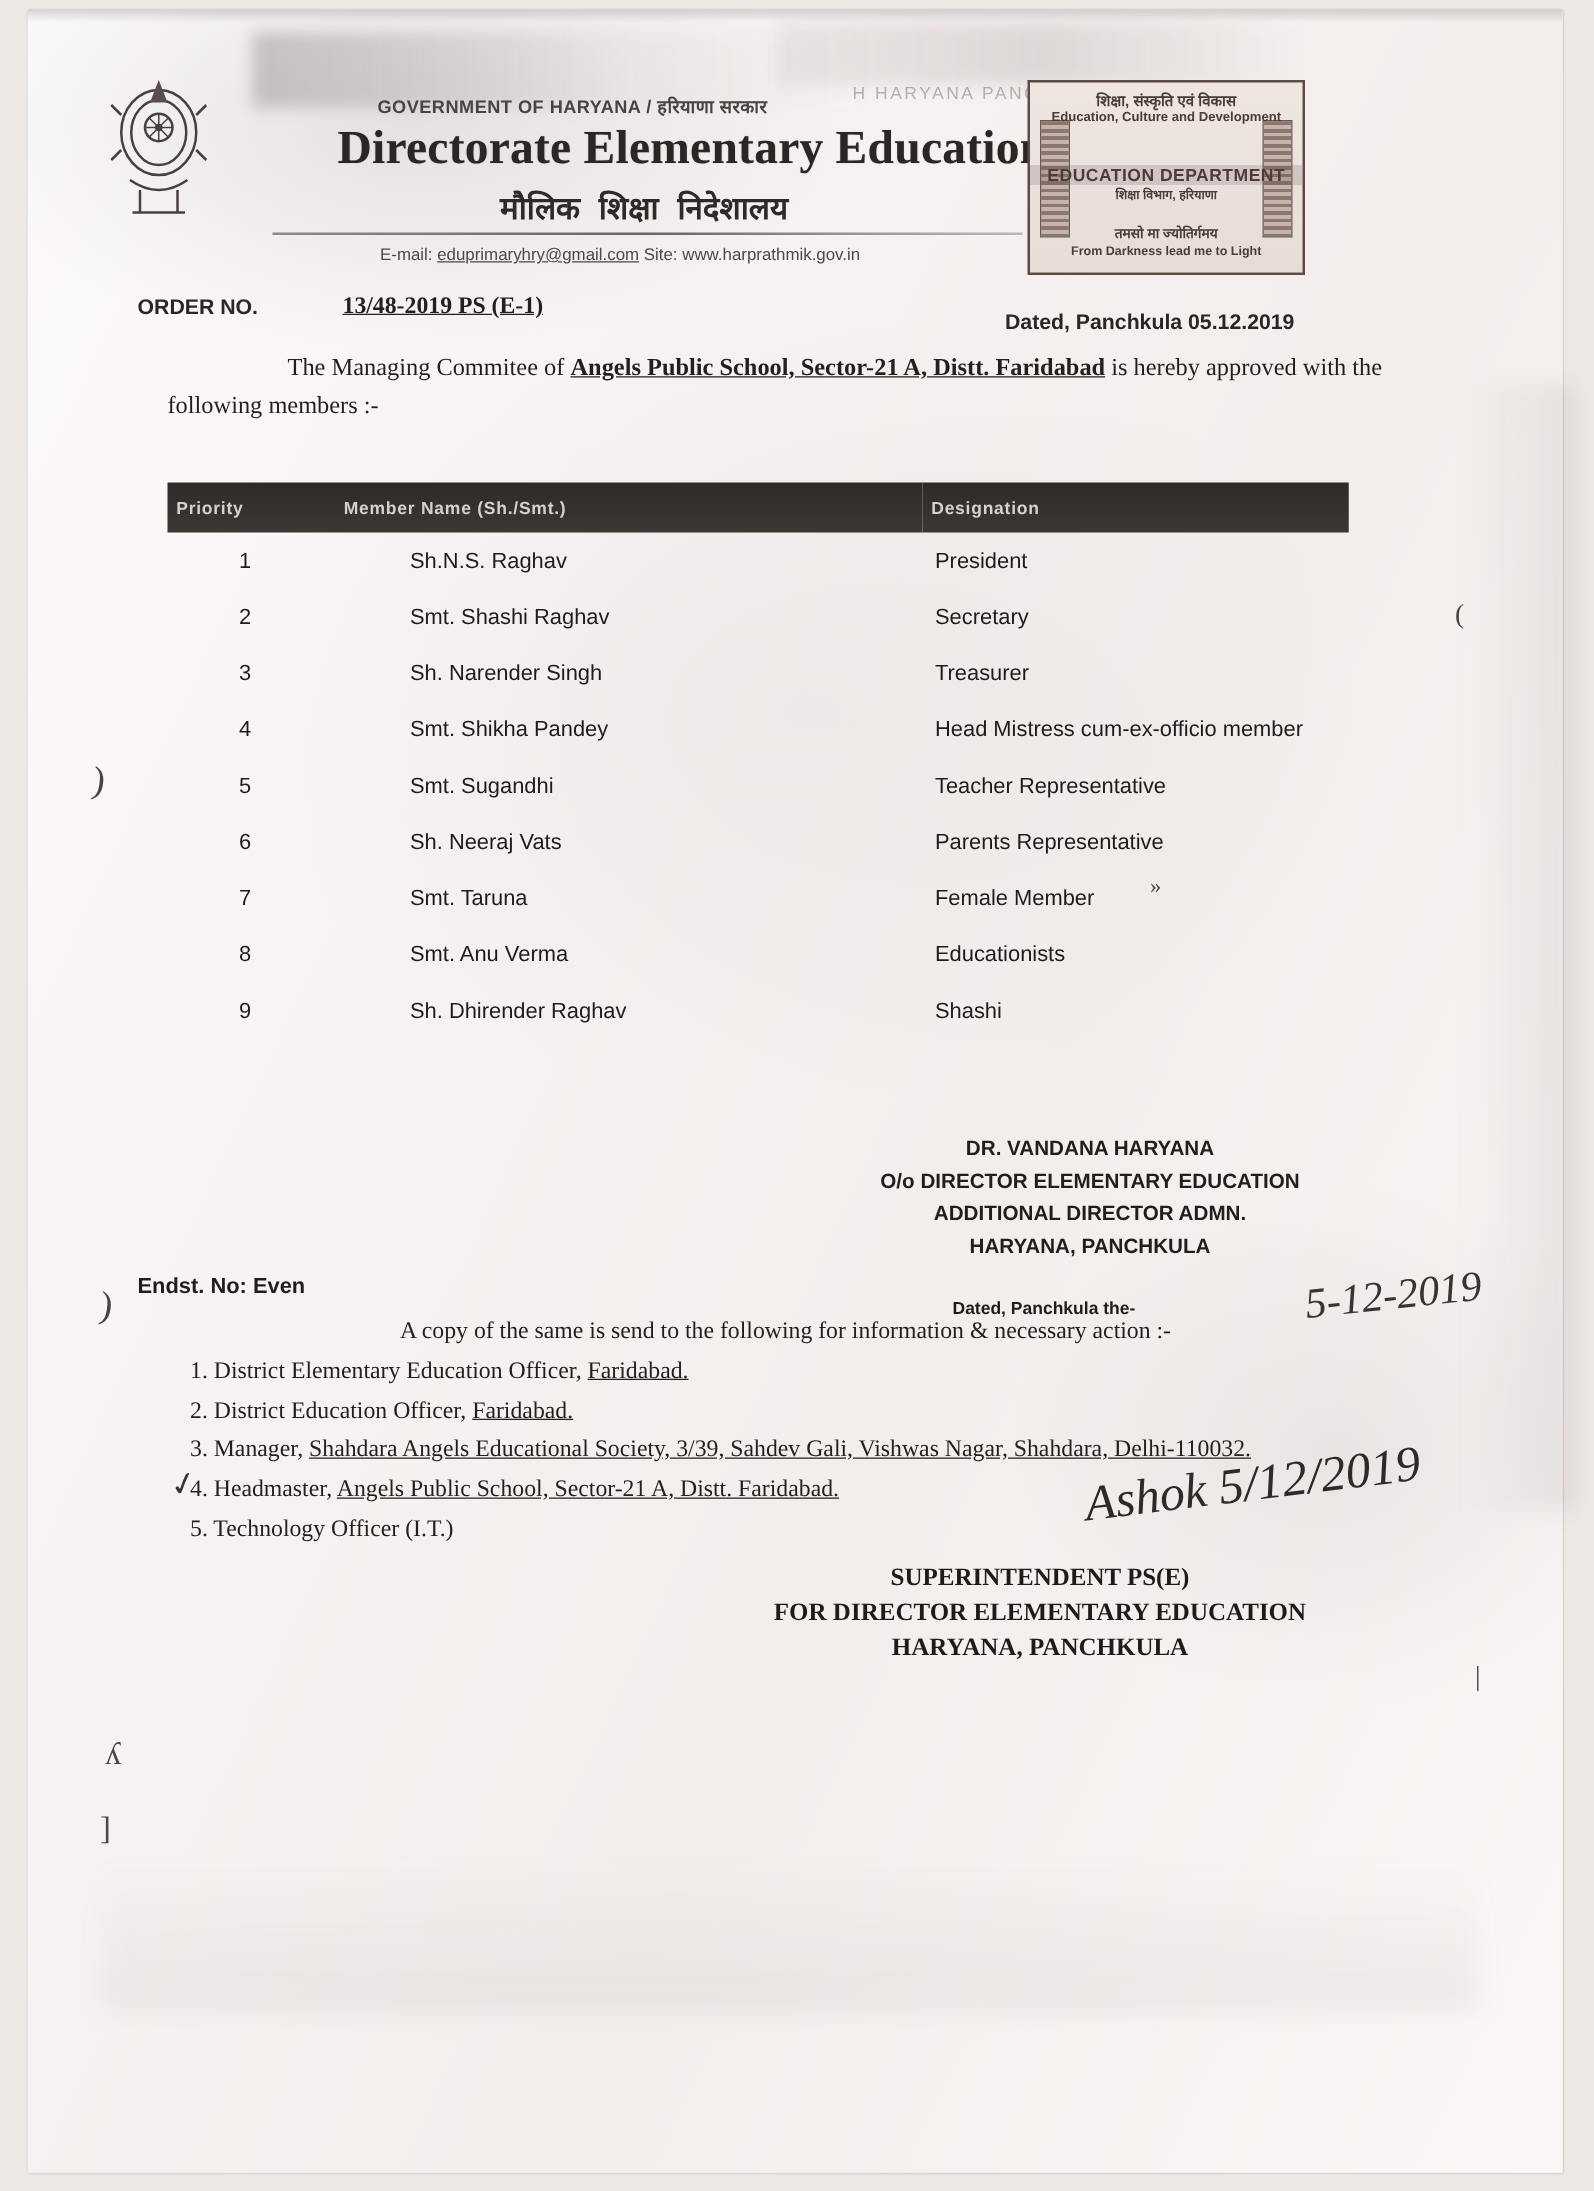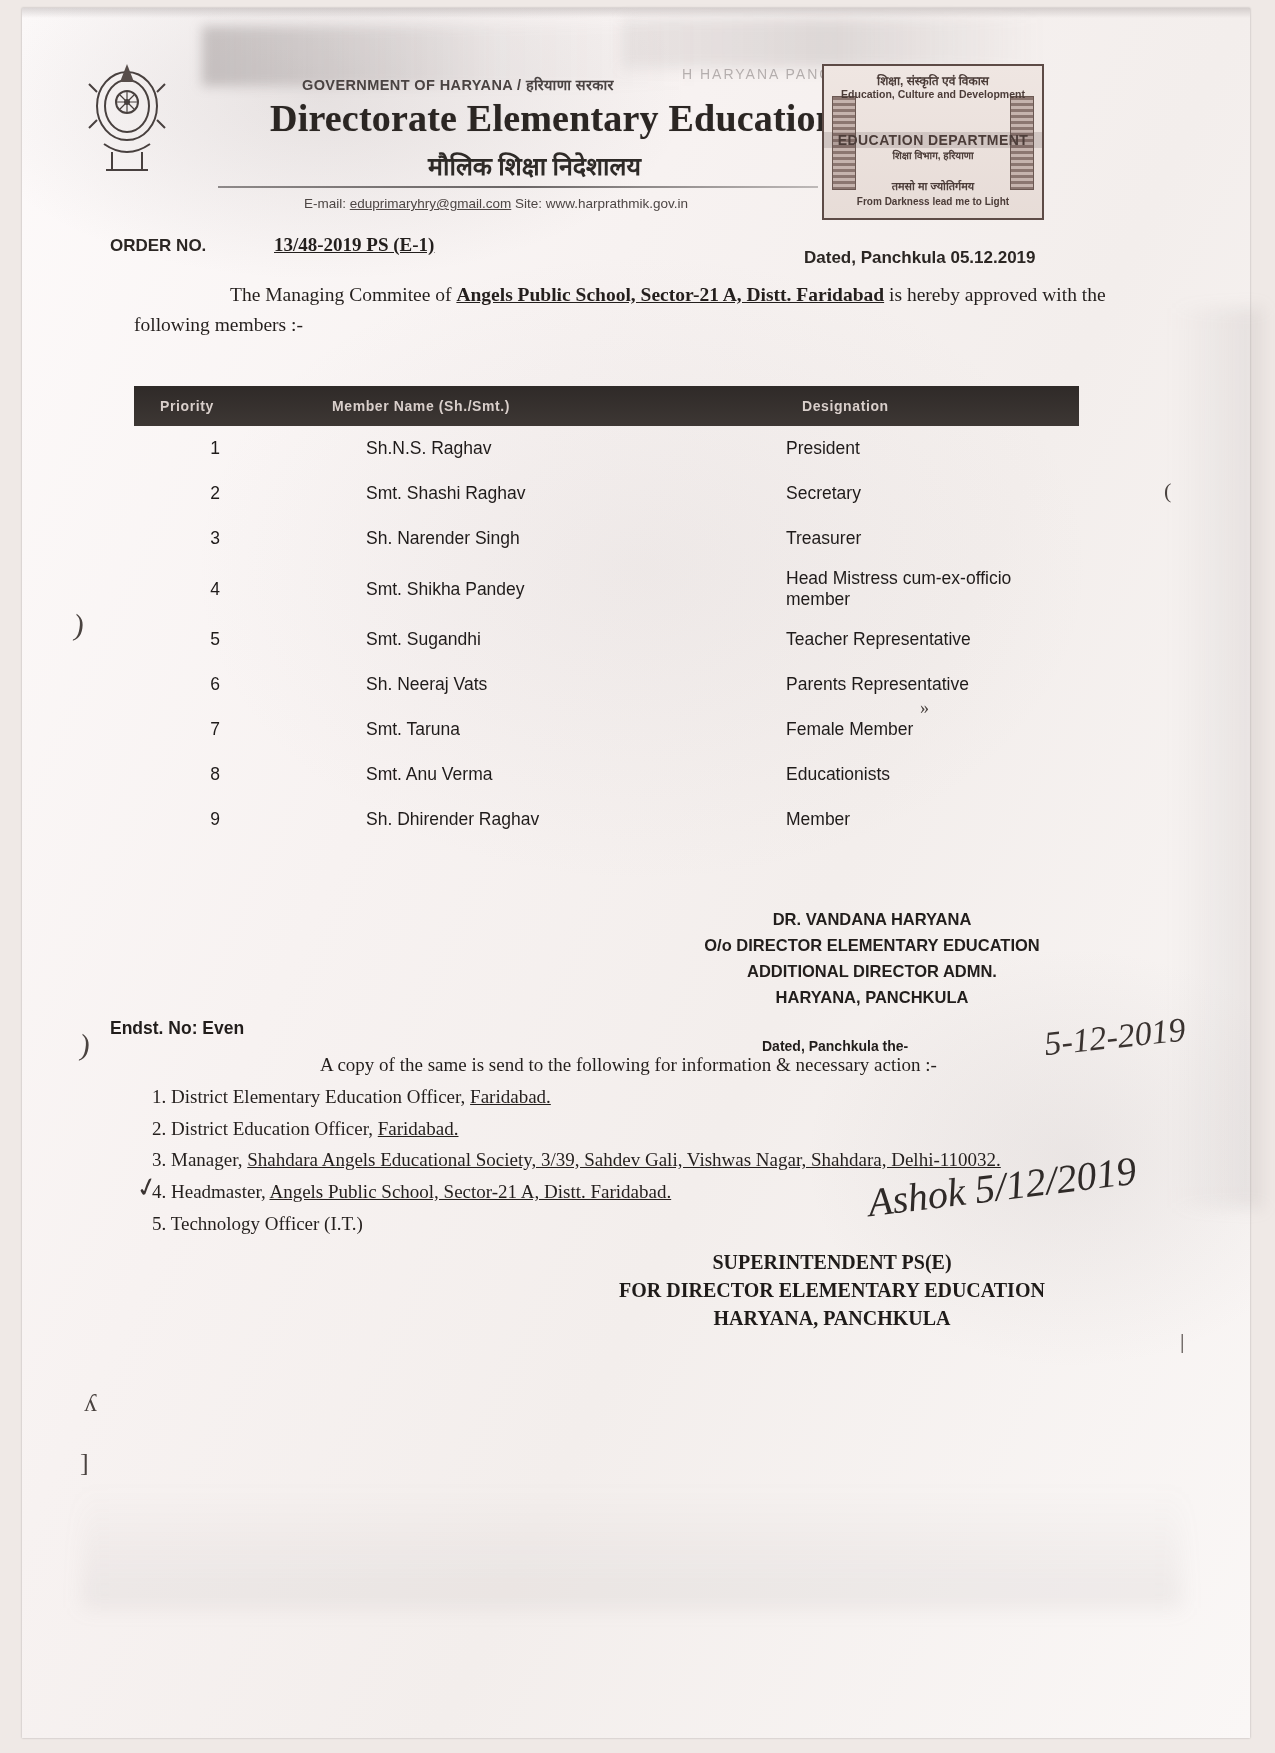--- a/index.html
+++ b/index.html
@@ -44,22 +44,22 @@
     font-size:14px; letter-spacing:2px; color:rgba(80,72,72,0.38);
   }
   #title-main {
     position:absolute; left:248px; top:88px;
     font-family:"Liberation Serif", serif;
     font-size:38px; font-weight:700; color:#2b2623; letter-spacing:0.2px;
     text-shadow:0 0 1px rgba(0,0,0,0.25);
   }
   #title-hindi {
     position:absolute; left:378px; top:140px;
-    font-family:Liberation Serif, serif;
-    font-size:25px; font-weight:700; color:#2e2a27;margin-left:28px;
+    font-family:Liberation Mono, monospace;
+    font-size:25px; font-weight:700; color:#2e2a27;
   }
   #hr-head {
     position:absolute; left:196px; top:178px; width:600px; height:2px;
     background:linear-gradient(90deg, rgba(60,55,55,0.55), rgba(60,55,55,0.75), rgba(60,55,55,0.3));
   }
   #email-line {
     position:absolute; left:282px; top:188px;
     font-family:"Liberation Sans", sans-serif;
     font-size:13.5px; color:#4d4644;
   }
@@ -117,21 +117,21 @@
   
   #tbl {
     position:absolute; left:112px; top:378px; width:945px;
     border-collapse:collapse;
   }
   #tbl thead th {
     background:linear-gradient(180deg,#2f2a28,#3d3734);
     color:#d9cfcb;
     font-family:"Liberation Sans", sans-serif;
     font-size:14px; font-weight:700; letter-spacing:0.6px;
-    text-align:left; padding:7px 26px; height:26px;
+    text-align:left; padding:7px 7px; height:26px;
   }
   #tbl thead th.c1 { width:120px; }
   #tbl thead th.c2 { width:400px; }
   #tbl tbody td {
     font-family:"Liberation Sans", sans-serif;
     font-size:17.5px; color:#1f1b1a;
     padding:7px 10px; height:31px; vertical-align:middle;
   }
   #tbl tbody td.c1 { text-align:center; width:120px; padding-left:0; }
   #tbl tbody td.c2 { width:400px; padding-left:60px; }
@@ -298,21 +298,21 @@
           <td class="c3">Female Member</td>
         </tr>
         <tr>
           <td class="c1">8</td>
           <td class="c2">Smt. Anu Verma</td>
           <td class="c3">Educationists</td>
         </tr>
         <tr>
           <td class="c1">9</td>
           <td class="c2">Sh. Dhirender Raghav</td>
-          <td class="c3">Member</td>
+          <td class="c3">Shashi</td>
         </tr>
       </tbody>
   </table>
 
   <div id="sig1">
     <div>DR. VANDANA HARYANA</div>
     <div>O/o DIRECTOR ELEMENTARY EDUCATION</div>
     <div>ADDITIONAL DIRECTOR ADMN.</div>
     <div>HARYANA, PANCHKULA</div>
   </div>

